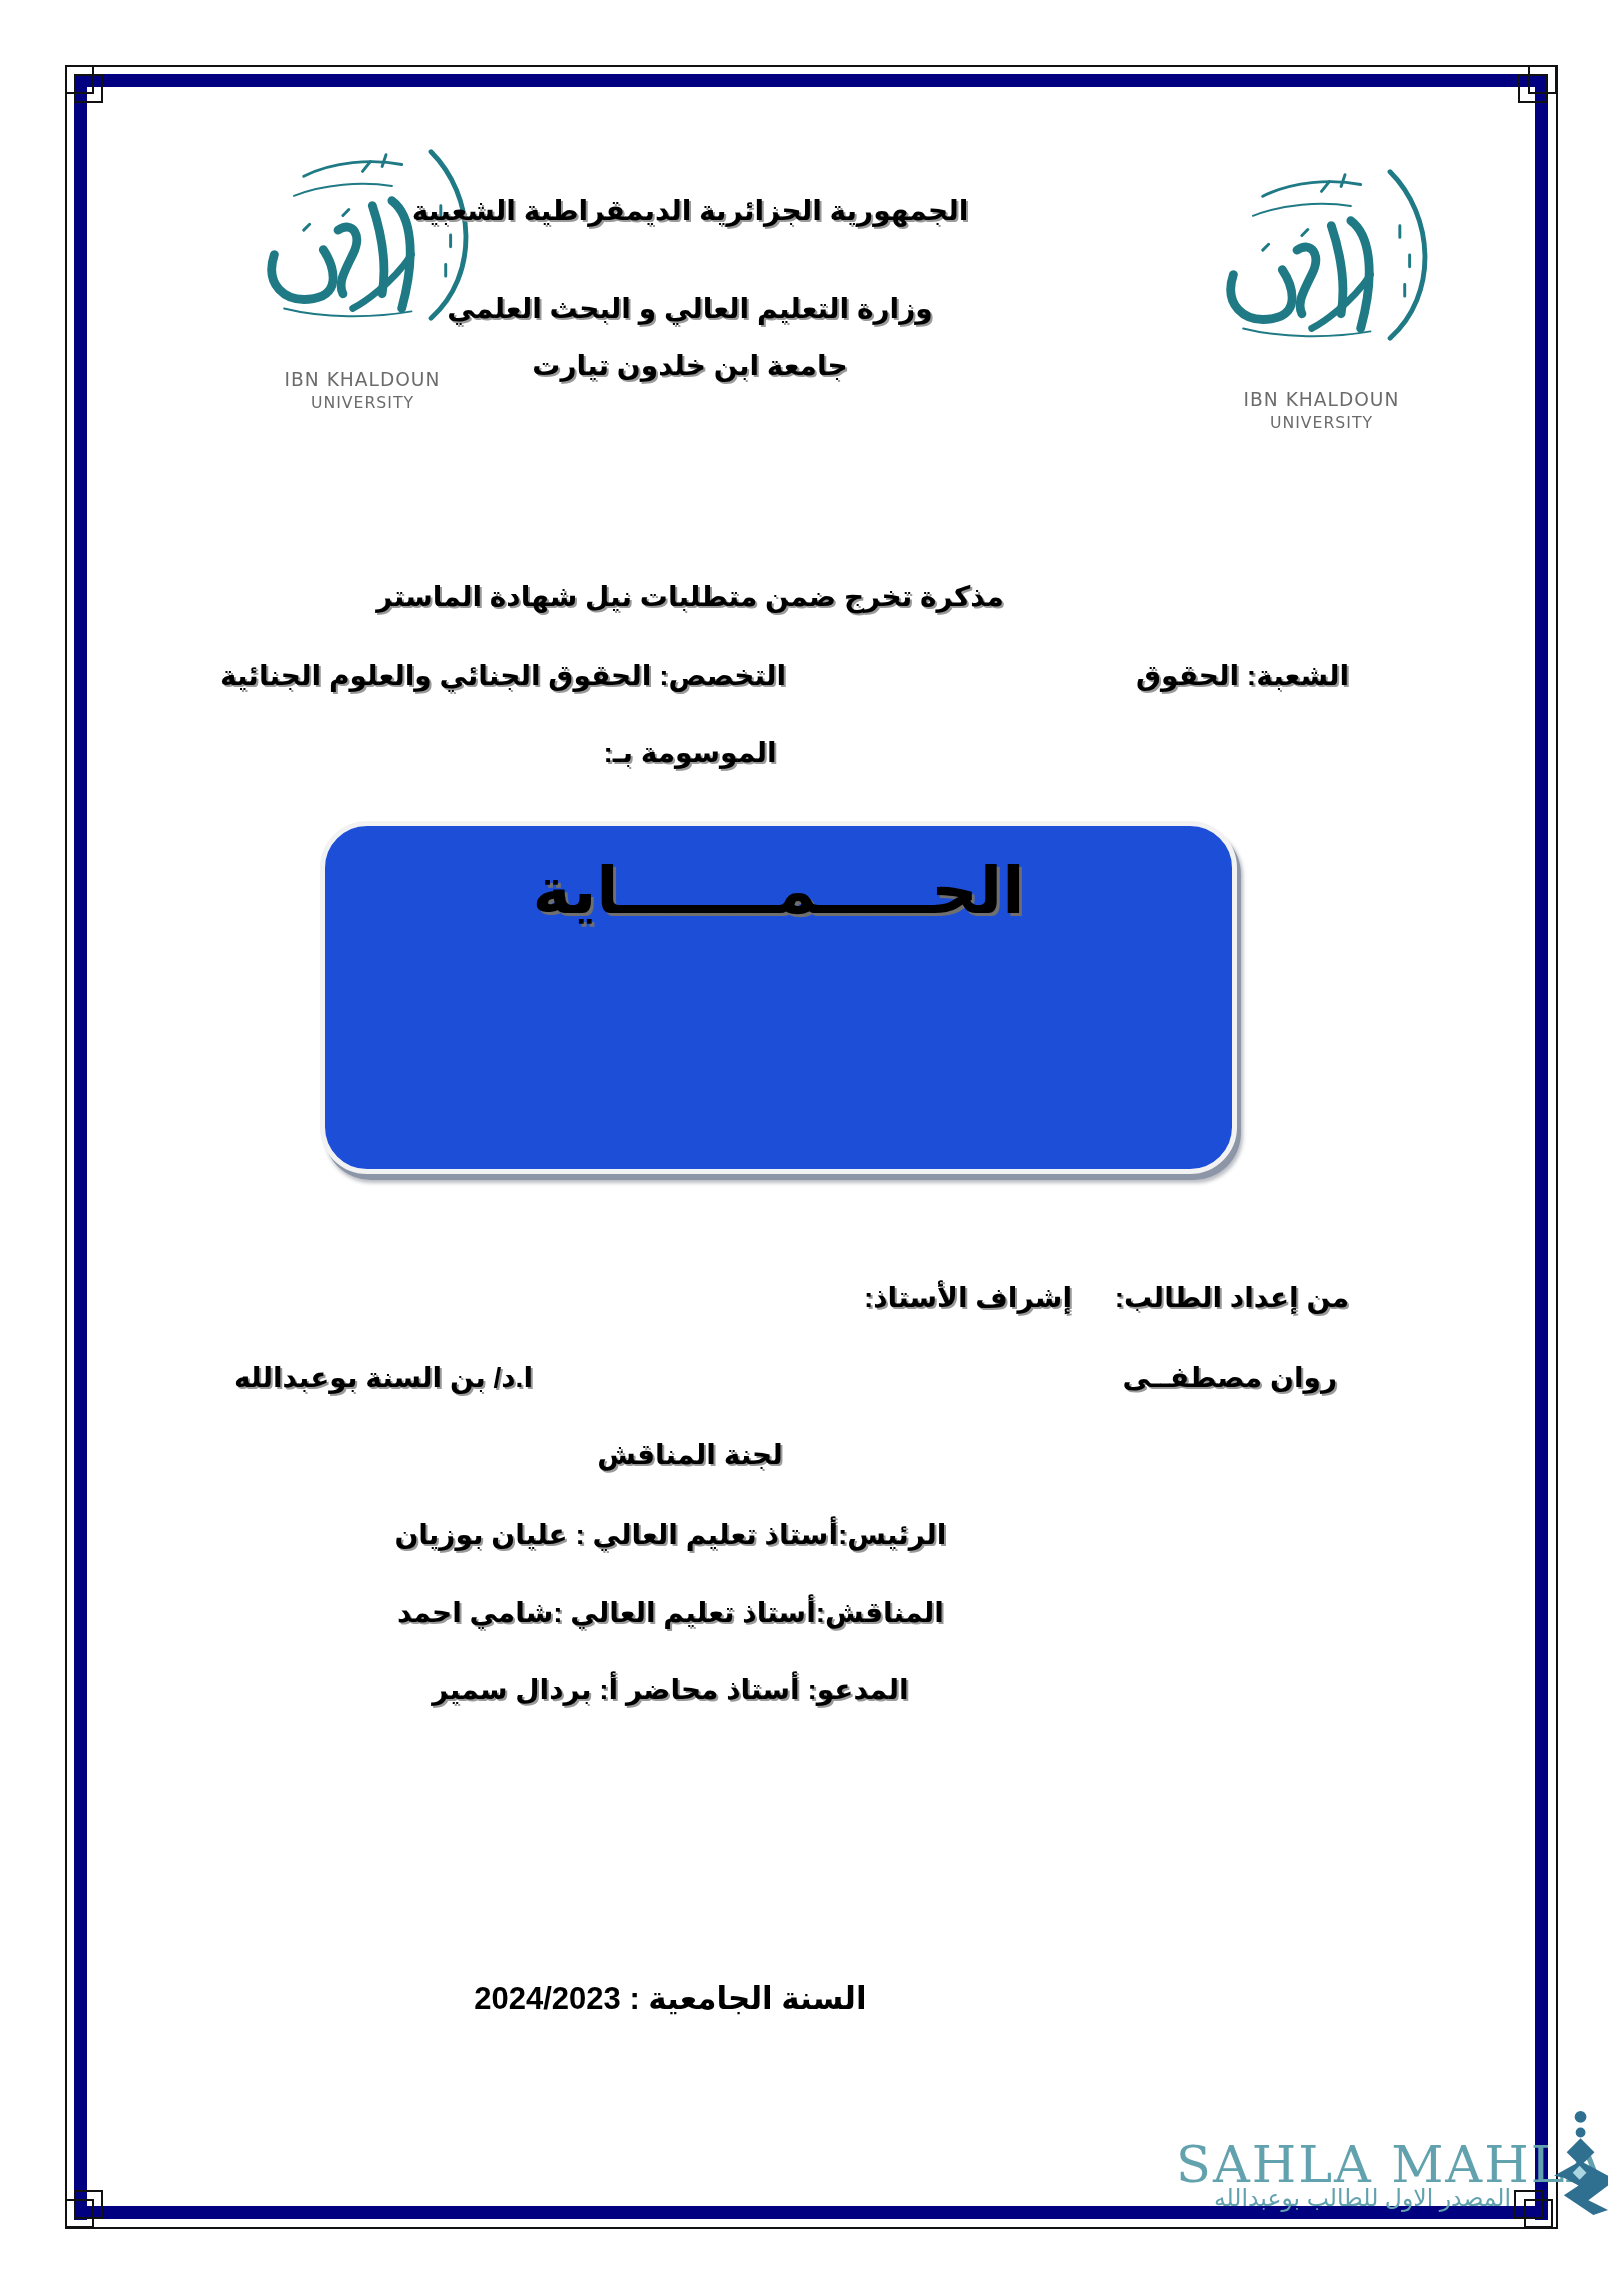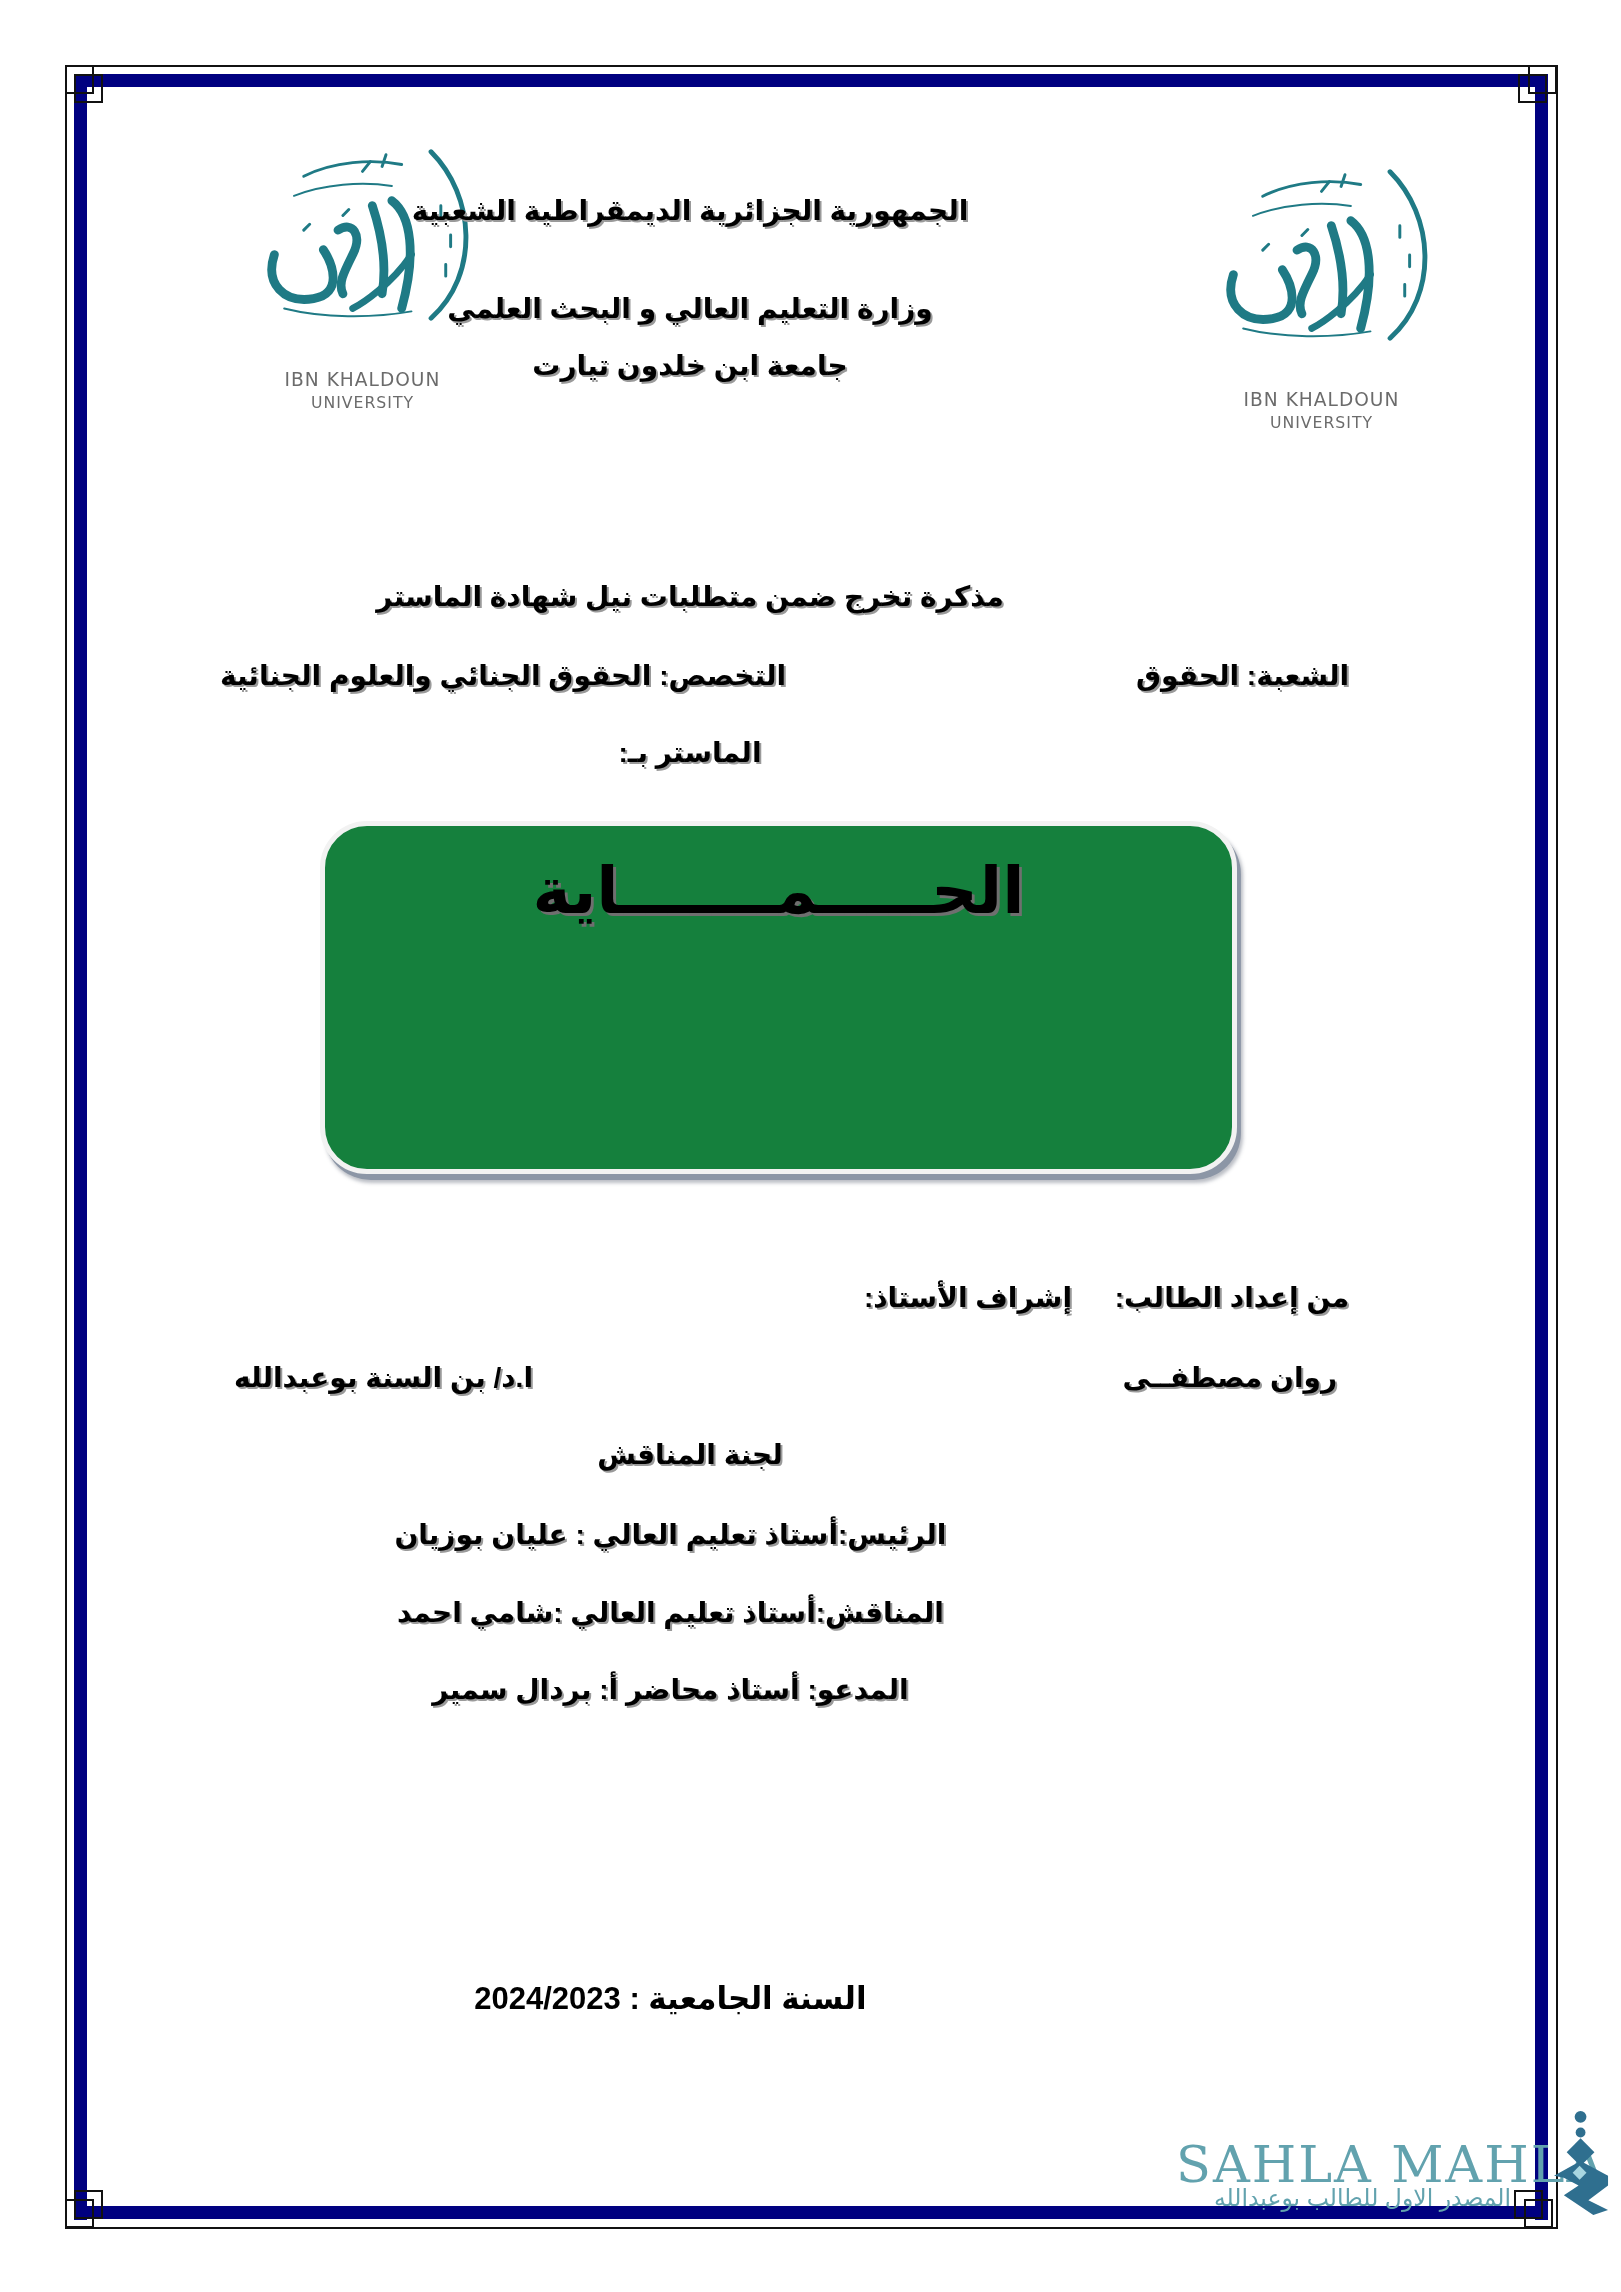--- a/index.html
+++ b/index.html
@@ -12,21 +12,21 @@
   .corner-sq { position:absolute; width:29px; height:29px; border:2.9px solid #111; box-sizing:border-box; background:transparent; }
   .txt { position:absolute; white-space:nowrap; font-weight:bold; direction:rtl;
          text-shadow: 2px 2px 0 #9a9a9a; }
   .center { left:0; width:1380px; text-align:center; }
   .hdr { font-size:28px; }
   .body-txt { font-size:28px; }
   .logo { position:absolute; }
   .logo-label { position:absolute; width:235px; text-align:center; color:#6b6b6b;
                 font-family:"DejaVu Sans", sans-serif; letter-spacing:1px;margin-top:36px; }
   .title-box { position:absolute; left:320px; top:821px; width:917px; height:353px;
-               background:#15803d; border-radius:47px;
+               background:#1d4ed8; border-radius:47px;
                border:5.9px solid #f2f2f2; box-sizing:border-box;
                box-shadow: 3.9px 5.9px 0 #8c96a6, 5.9px 8.8px 3.9px rgba(60,70,90,0.35); }
   .title-line { position:absolute; left:0; width:100%; text-align:center; font-size:65px;
                 font-weight:bold; direction:rtl; white-space:nowrap;
                 text-shadow: 2.9px 2.9px 0 #6f6f6f; }
   .wm { position:absolute; color:#62a2ae; }
 </style>
 </head>
 <body>
 
@@ -86,21 +86,21 @@
   <div class="logo-label" style="top:220px; font-size:15.7px; left:0;">UNIVERSITY</div>
 </div>
 
 <div class="txt center hdr" style="top:194px;">الجمهورية الجزائرية الديمقراطية الشعبية</div>
 <div class="txt center hdr" style="top:272px;margin-top:20px;">وزارة التعليم العالي و البحث العلمي</div>
 <div class="txt center hdr" style="top:349px;">جامعة ابن خلدون تيارت</div>
 
 <div class="txt center body-txt" style="top:580px;">مذكرة تخرج ضمن متطلبات نيل شهادة الماستر</div>
 <div class="txt body-txt" style="right:272px; top:659px;">الشعبة: الحقوق</div>
 <div class="txt body-txt" style="right:835px; top:659px;">التخصص: الحقوق الجنائي والعلوم الجنائية</div>
-<div class="txt center body-txt" style="top:736px;">الماستر بـ:</div>
+<div class="txt center body-txt" style="top:736px;">الموسومة بـ:</div>
 
 <div class="title-box">
   <div class="title-line" style="top:27.4px;">الحـــــمـــــــاية</div>
 </div>
 
 <div class="txt body-txt" style="right:272px; top:1281px;">من إعداد الطالب:</div>
 <div class="txt body-txt" style="right:549px; top:1281px;">إشراف الأستاذ:</div>
 <div class="txt body-txt" style="right:284px; top:1361px;">روان مصطفــى</div>
 <div class="txt body-txt" style="right:1088px; top:1361px;">ا.د/ بن السنة بوعبدالله</div>
 

